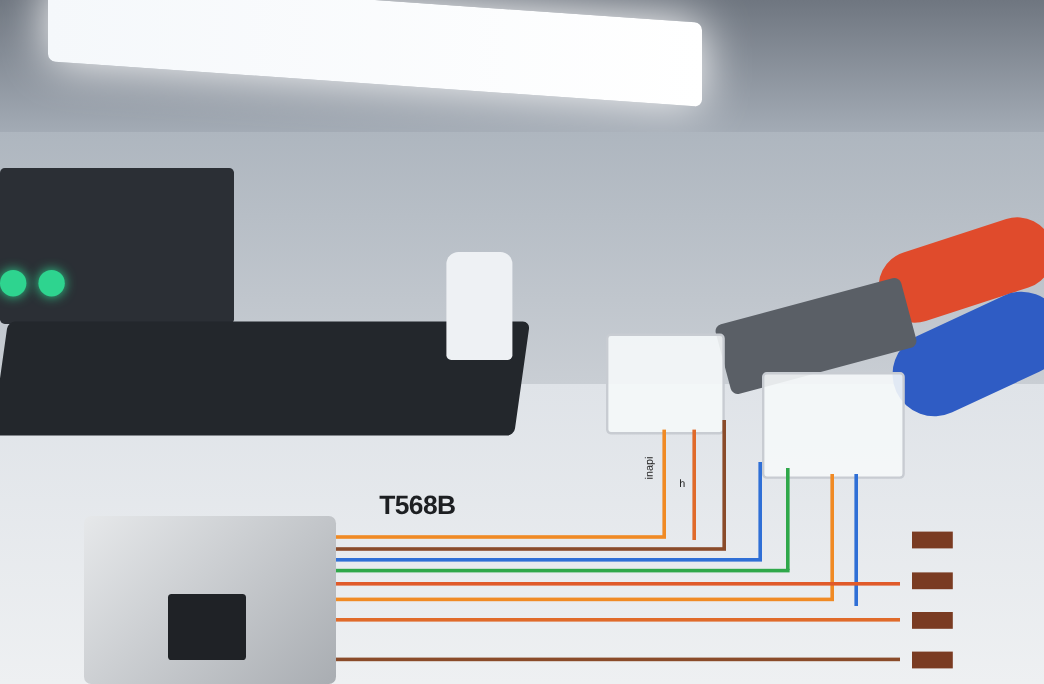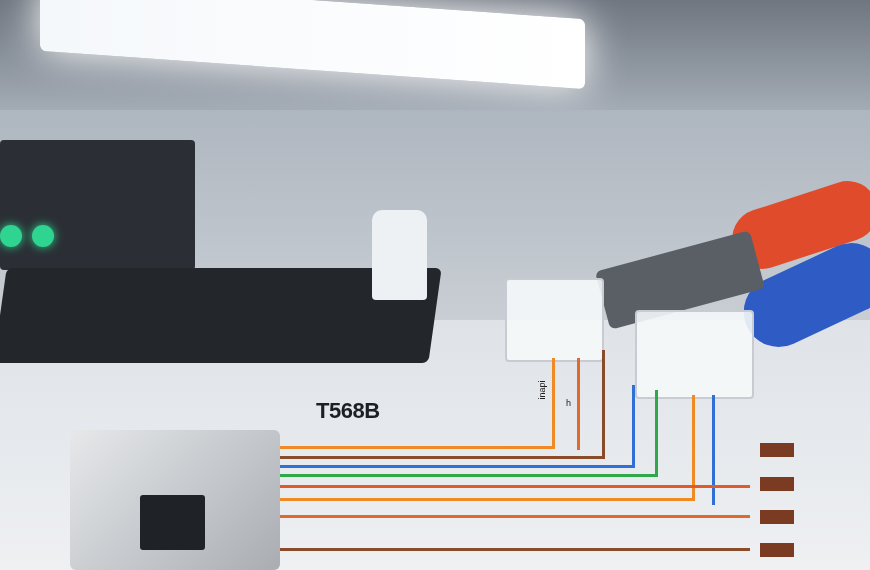--- a/index.html
+++ b/index.html
@@ -15,21 +15,21 @@
   .bottle{position:absolute;left:372px;top:210px;width:55px;height:90px;background:#eef1f4;border-radius:10px 10px 4px 4px;}
   .handle-red{position:absolute;left:730px;top:195px;width:150px;height:60px;background:#e04b2c;border-radius:30px;transform:rotate(-18deg);}
   .handle-blue{position:absolute;left:740px;top:260px;width:150px;height:70px;background:#2f5cc4;border-radius:35px;transform:rotate(-25deg);}
   .crimper{position:absolute;left:600px;top:250px;width:160px;height:60px;background:#5a5f66;transform:rotate(-15deg);border-radius:6px;}
   .plug{position:absolute;background:rgba(245,248,250,.9);border:2px solid #c8ccd2;border-radius:4px;}
   .jack{position:absolute;left:70px;top:430px;width:210px;height:140px;background:linear-gradient(135deg,#e6e8ea,#a9adb2);border-radius:6px;}
   .jack-port{position:absolute;left:140px;top:495px;width:65px;height:55px;background:#1f2226;border-radius:3px;}
   .wire{position:absolute;height:3px;}
   .vwire{position:absolute;width:3px;}
   .term{position:absolute;width:34px;height:14px;background:#7a3b22;}
-  .label{position:absolute;left:316px;top:398px;font-size:22px;font-weight:bold;color:#1d1f22;letter-spacing:-0.5px;text-align:center;}
+  .label{position:absolute;left:316px;top:408px;font-size:22px;font-weight:bold;color:#1d1f22;letter-spacing:-0.5px;text-align:center;}
   .small-label{position:absolute;font-size:9px;color:#222;}
 </style>
 </head>
 <body>
 
 <div class="scene">
   <div class="ceiling"></div>
   <div class="light"></div>
   <div class="wall"></div>
   <div class="desk"></div>

